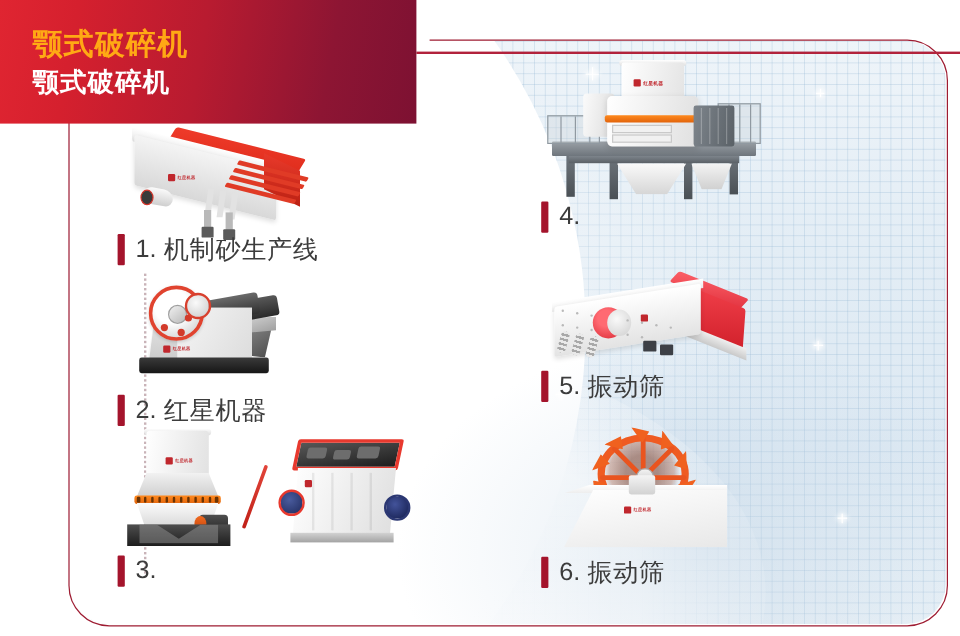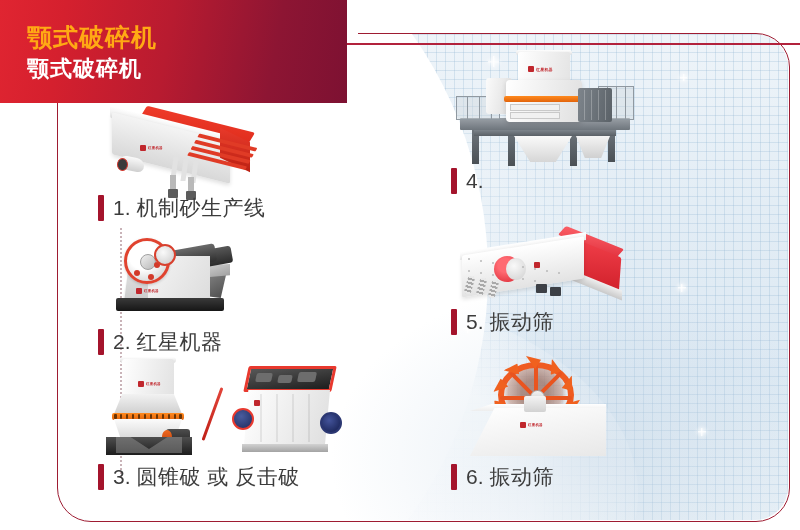--- a/index.html
+++ b/index.html
@@ -564,21 +564,20 @@
     <div class="ic-pulley right" style="left:88px;top:46px;"></div>
     <div class="ic-base"></div>
     <div class="logo" style="left:22px;top:34px;">
       <span class="mk"></span>
     </div>
   </div>
 
   <div class="item-label" style="left:98px;top:463px;">
     <span class="bar"></span>
     <span class="item-text num">3.</span>
-    <span class="item-text" style="margin-left:6px;">圆锥破 或 反击破</span>
   </div>
 
   <div class="mach vsi">
     <div class="vs-leg" style="left:20px;top:78px;width:7px;height:34px;"></div>
     <div class="vs-leg" style="left:56px;top:78px;width:7px;height:36px;"></div>
     <div class="vs-leg" style="left:118px;top:78px;width:7px;height:36px;"></div>
     <div class="vs-leg" style="left:156px;top:78px;width:7px;height:32px;"></div>
     <div class="vs-cone"></div>
     <div class="vs-cone2"></div>
     <div class="vs-deck"></div>

